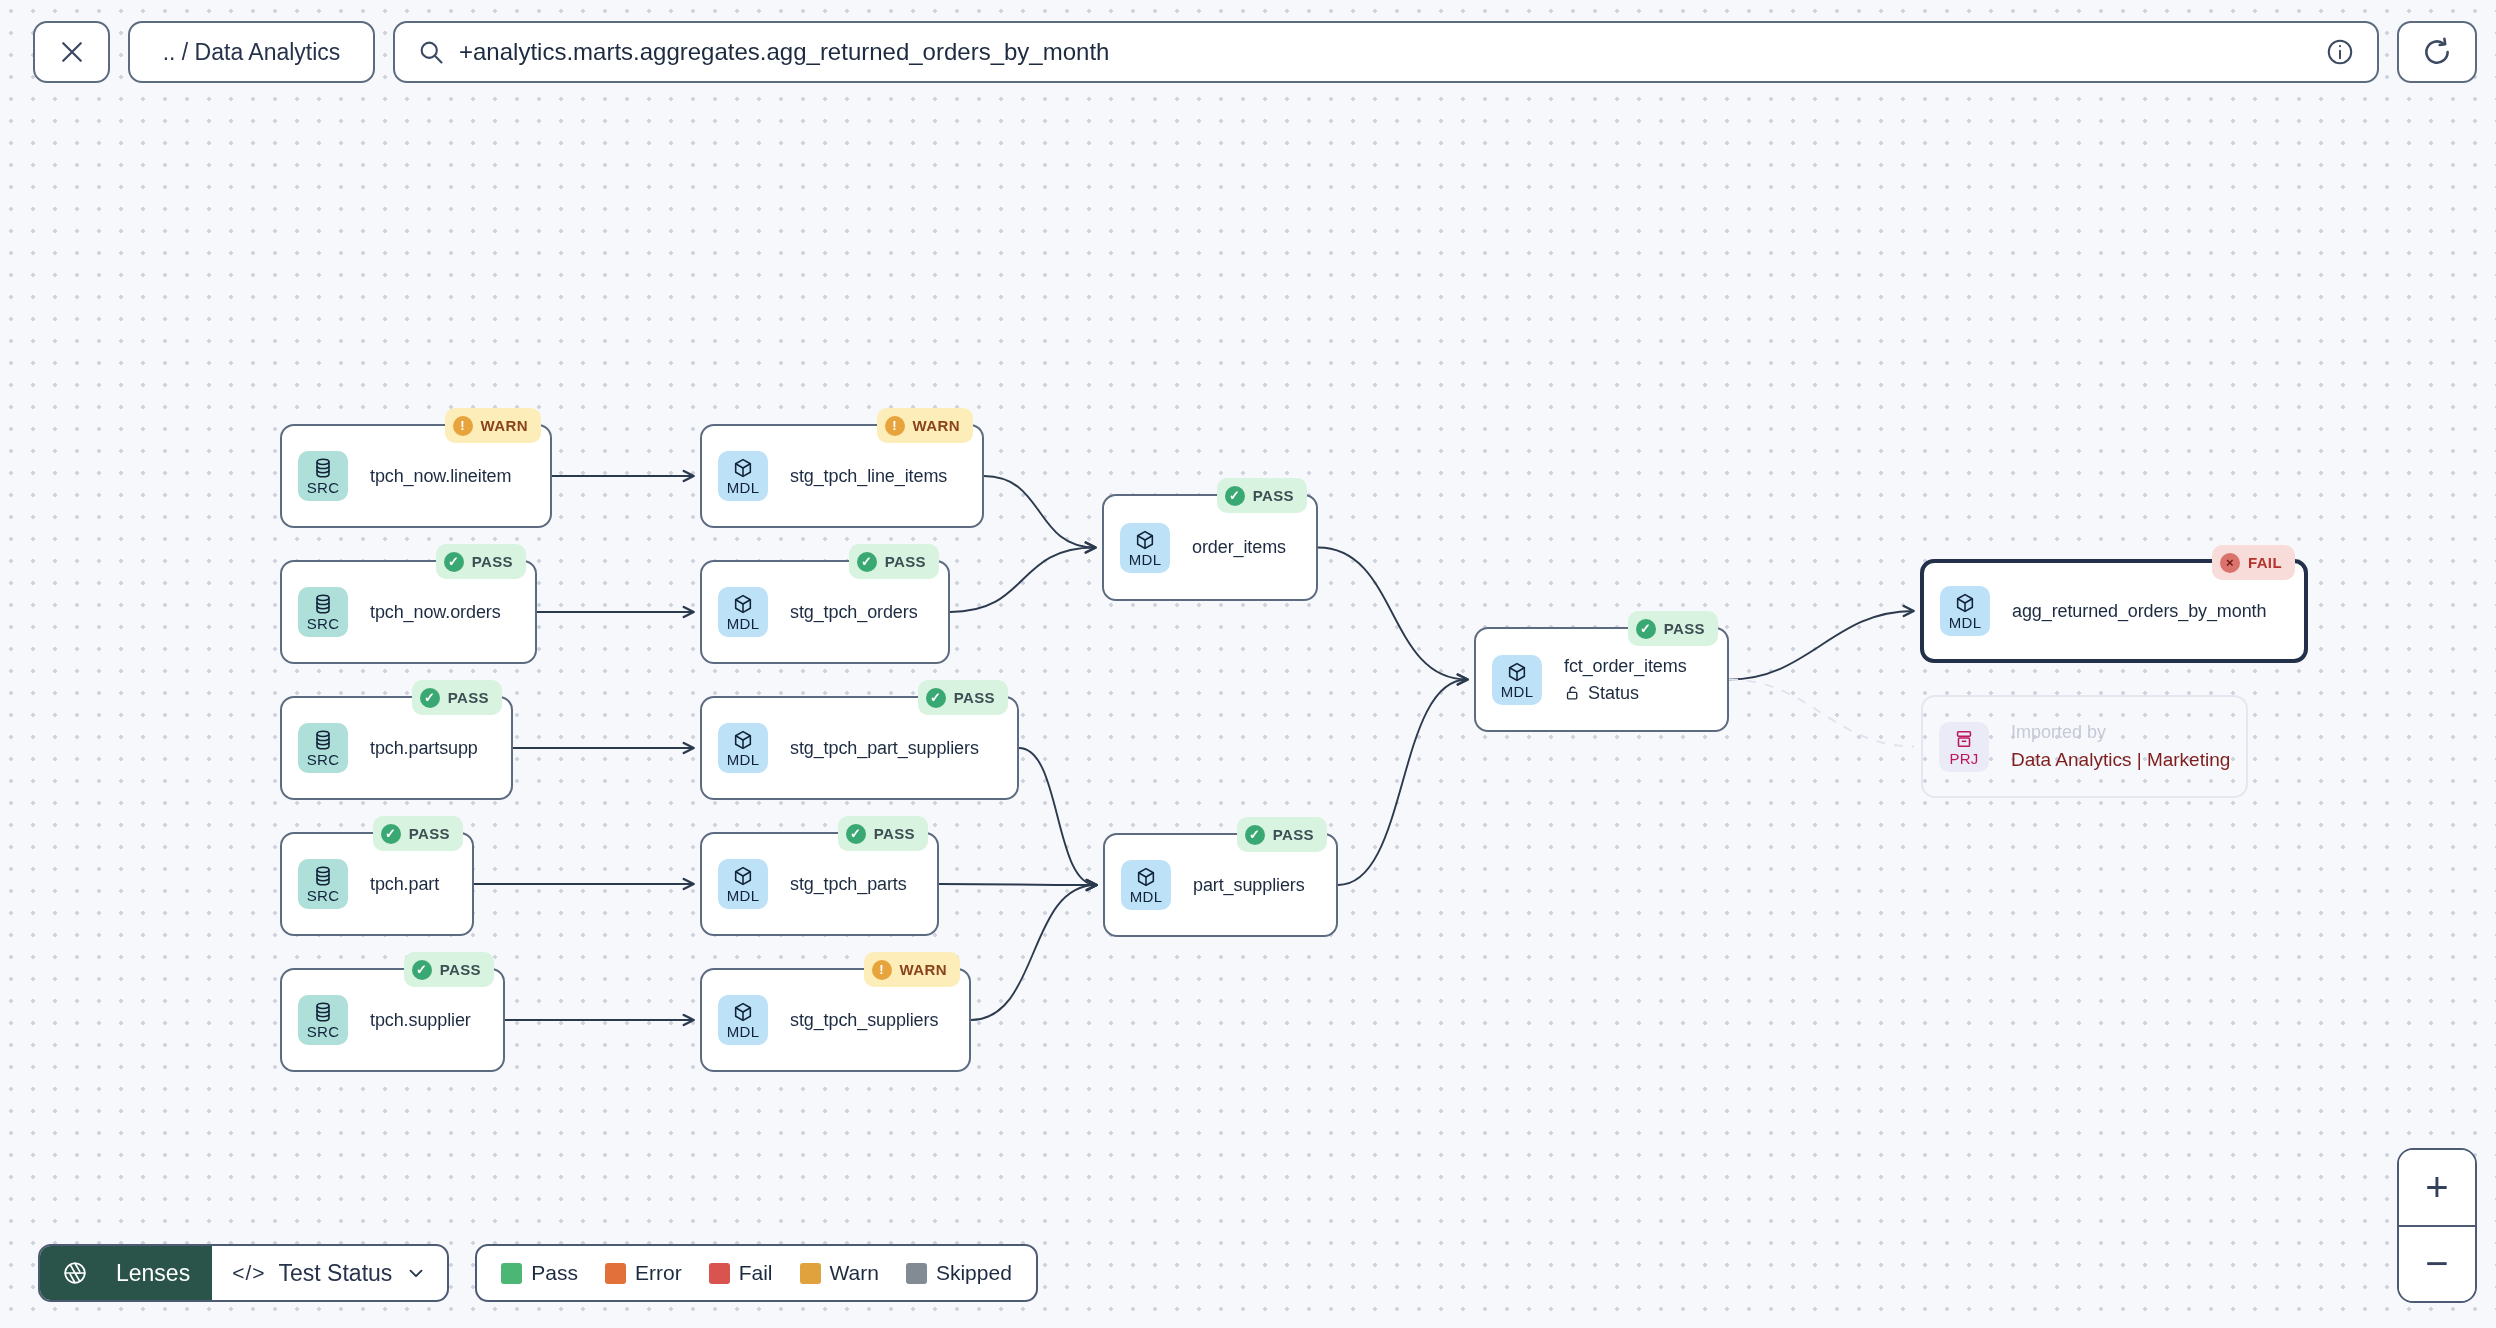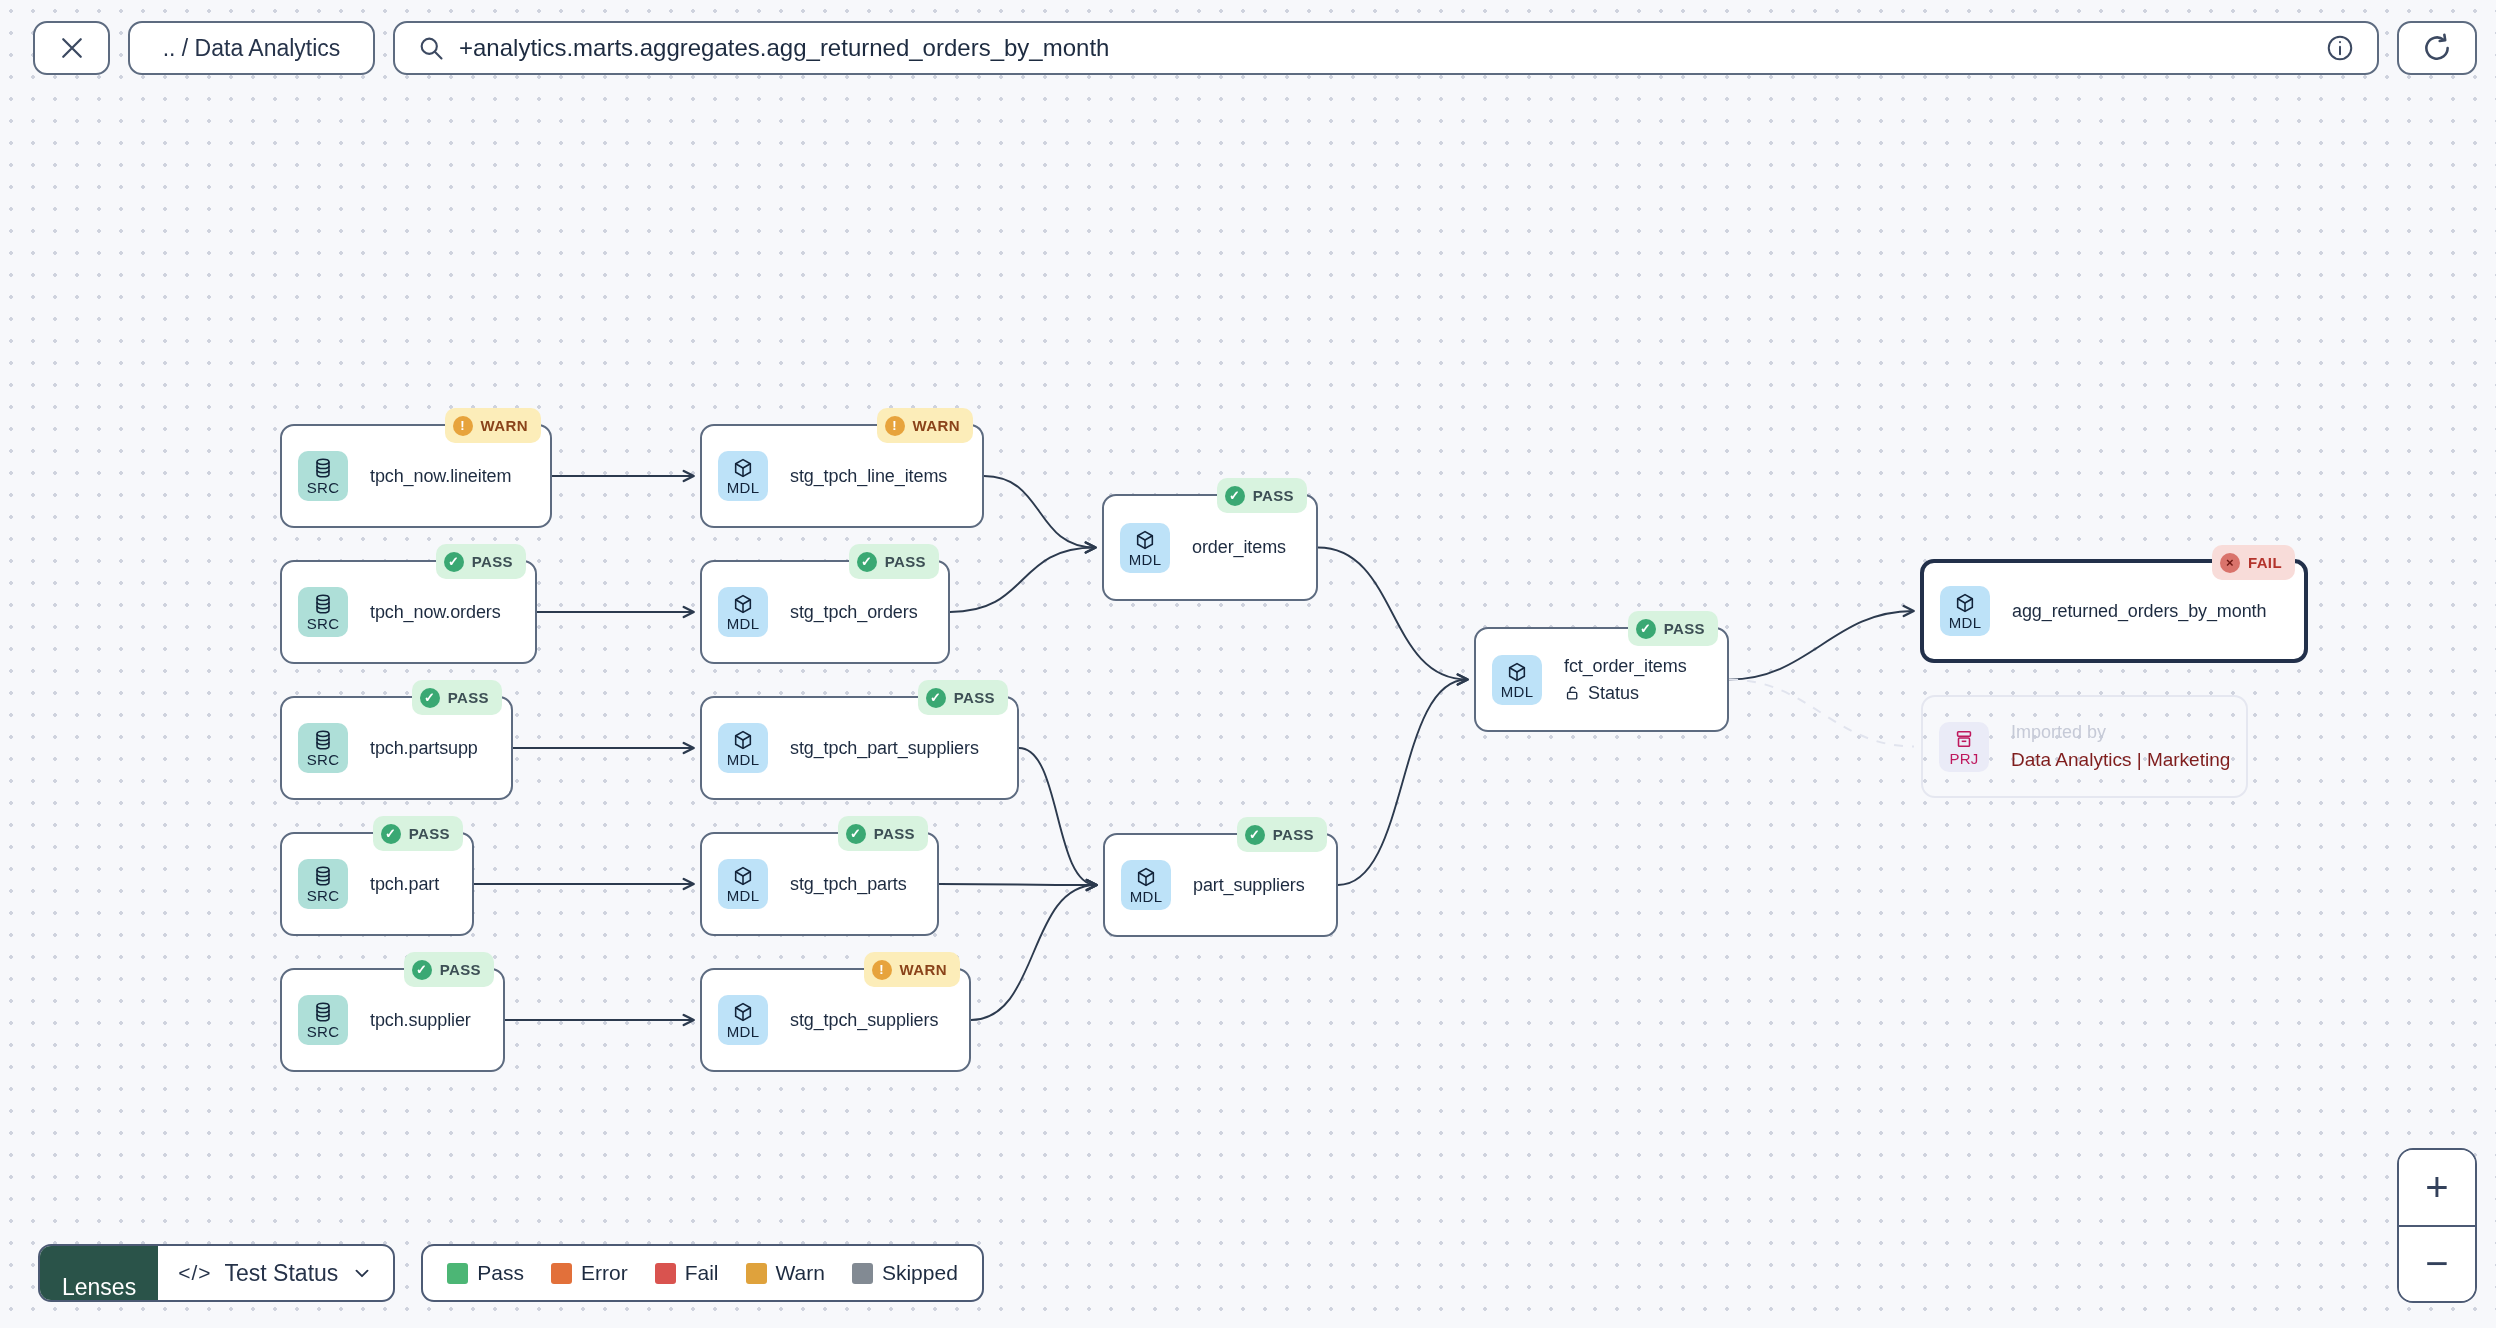--- a/index.html
+++ b/index.html
@@ -47,40 +47,40 @@
   .badge .dot{
     width:20px;height:20px;border-radius:50%;display:flex;align-items:center;justify-content:center;
     font-size:13px;font-weight:700;color:#fff;
   }
   .badge.pass{background:#d8f3df;color:#3d4f55;} .badge.pass .dot{background:#3aa873;}
   .badge.warn{background:#fcedb9;color:#8a431a;} .badge.warn .dot{background:#e7a33c;}
   .badge.fail{background:#f8dcd9;color:#b3332c;} .badge.fail .dot{background:#d9736b;color:#6d1712;}
   
   .topbar{position:absolute;left:33px;top:21px;right:19px;height:78px;display:flex;gap:18px;z-index:10;}
   .tb-btn,.searchbox{
-    background:#fff;border:2px solid var(--border);border-radius:14px;height:54px;
+    background:#fff;border:2px solid var(--border);border-radius:14px;height:62px;
     display:flex;align-items:center;justify-content:center;color:#26334a;
   }
   .tb-close{width:77px;flex:0 0 auto;cursor:pointer;}
   .tb-breadcrumb{width:247px;flex:0 0 auto;font-size:23px;cursor:pointer;}
   .searchbox{flex:1 1 auto;justify-content:flex-start;padding:0 22px;gap:14px;}
   .searchbox input{
     flex:1;border:none;outline:none;background:transparent;font-family:inherit;
     font-size:24px;color:#1d2b40;
   }
   .tb-refresh{width:80px;flex:0 0 auto;cursor:pointer;}
   .topbar svg{stroke:#3c4961;}
   
   .bottombar{position:absolute;left:38px;bottom:26px;height:58px;display:flex;gap:26px;z-index:10;}
   .lens-group{
     display:flex;border:2px solid #4c5a74;border-radius:13px;overflow:hidden;background:#fff;height:58px;
   }
   .lens-seg{
     background:var(--lenses);color:#fff;display:flex;align-items:center;gap:28px;
-    padding:0 22px;font-size:23px;cursor:pointer;flex-direction:column;
+    padding:0 22px;font-size:23px;cursor:pointer;
   }
   .lens-seg svg{width:26px;height:26px;stroke:#fff;}
   .lens-select{display:flex;align-items:center;gap:13px;padding:0 20px;font-size:23px;cursor:pointer;color:#26334a;}
   .code-glyph{font-size:21px;letter-spacing:1px;color:#26334a;}
   .legendbox{
     display:flex;align-items:center;gap:27px;background:#fff;border:2px solid #4c5a74;
     border-radius:13px;padding:0 24px;height:58px;font-size:21px;color:#1d2b40;
   }
   .legend-item{display:flex;align-items:center;gap:9px;}
   .legend-swatch{width:21px;height:21px;border-radius:3px;flex:0 0 auto;}

